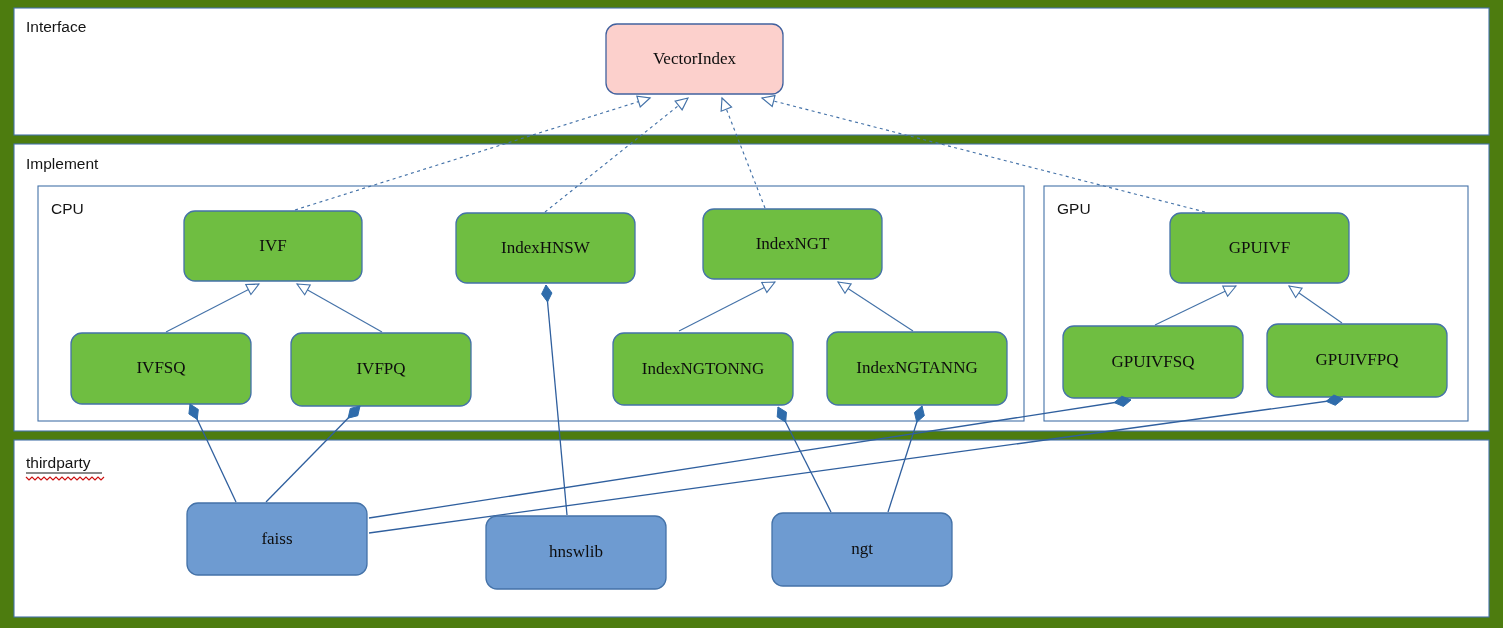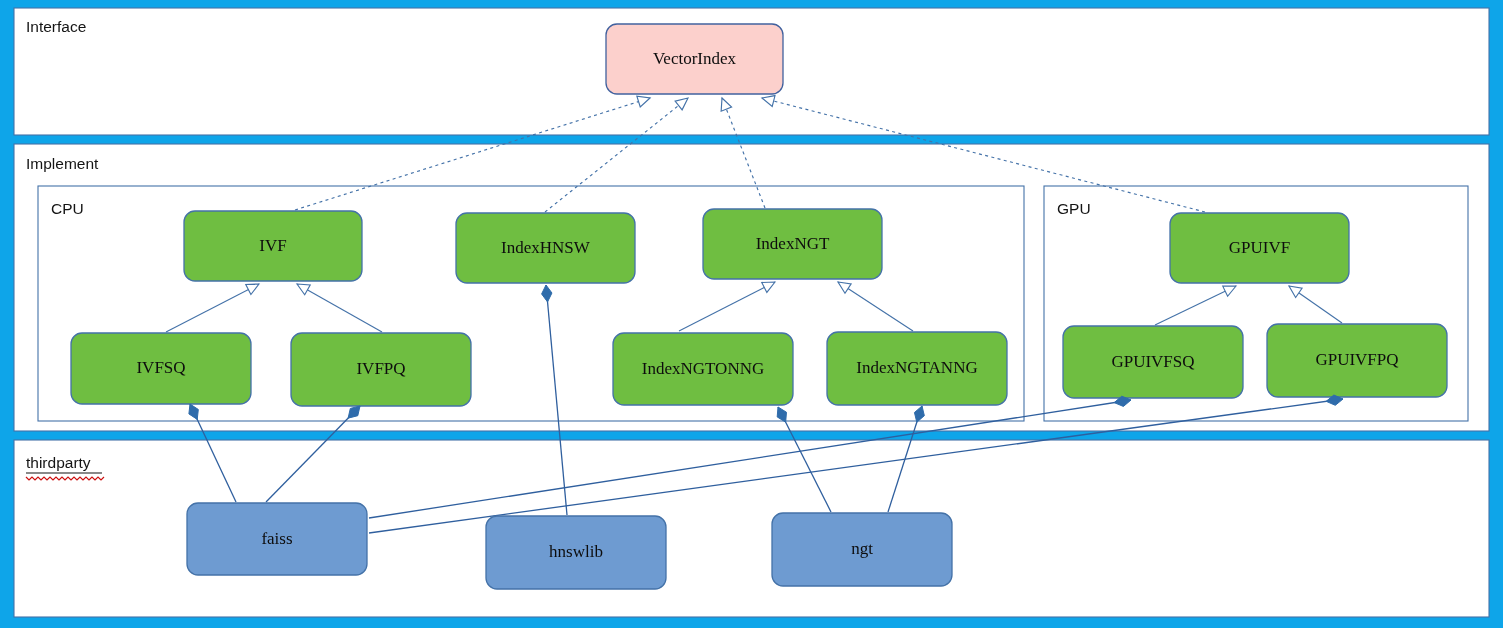--- a/index.html
+++ b/index.html
@@ -7,21 +7,21 @@
     padding: 0;
     background: #ffffff;
   }
   body {
     font-family: "Liberation Sans", sans-serif;
   }
   #diagram-root {
     position: relative;
     width: 1503px;
     height: 628px;
-    background: #0ea5e9;
+    background: #4d7c0f;
     overflow: hidden;
   }
   #diagram-svg {
     position: absolute;
     left: 0;
     top: 0;
     width: 1503px;
     height: 628px;
   }
   .pkg-rect {

